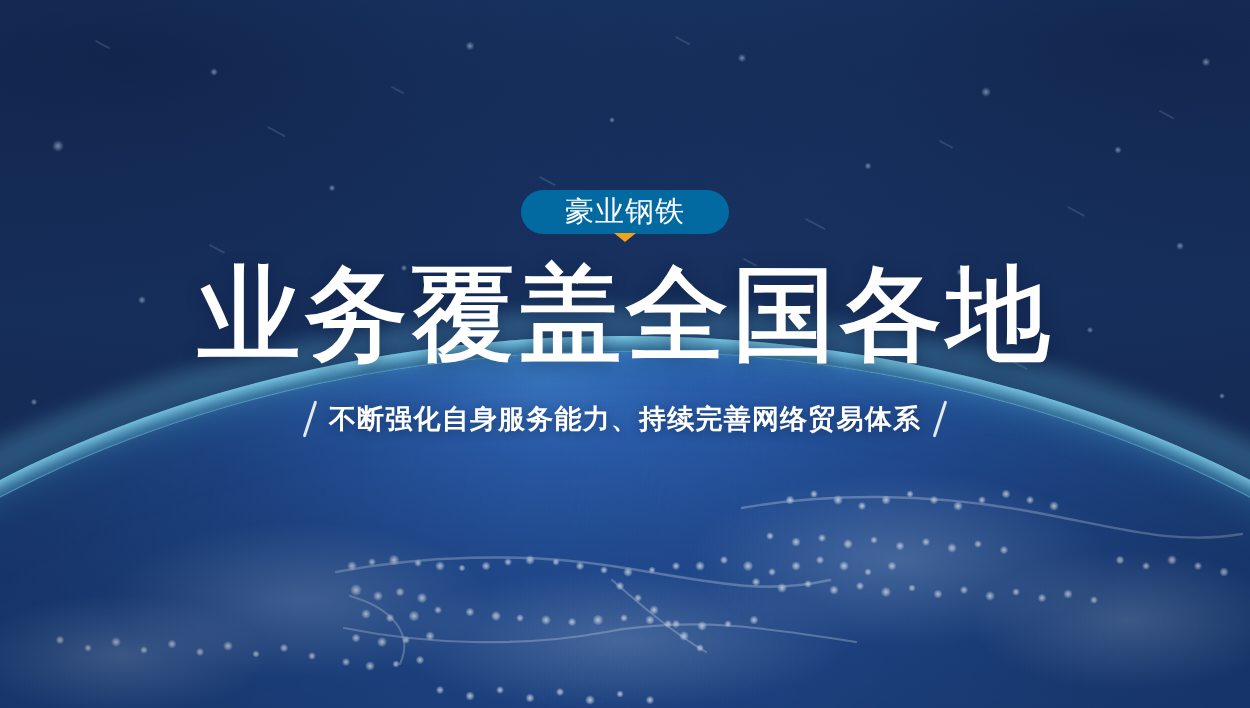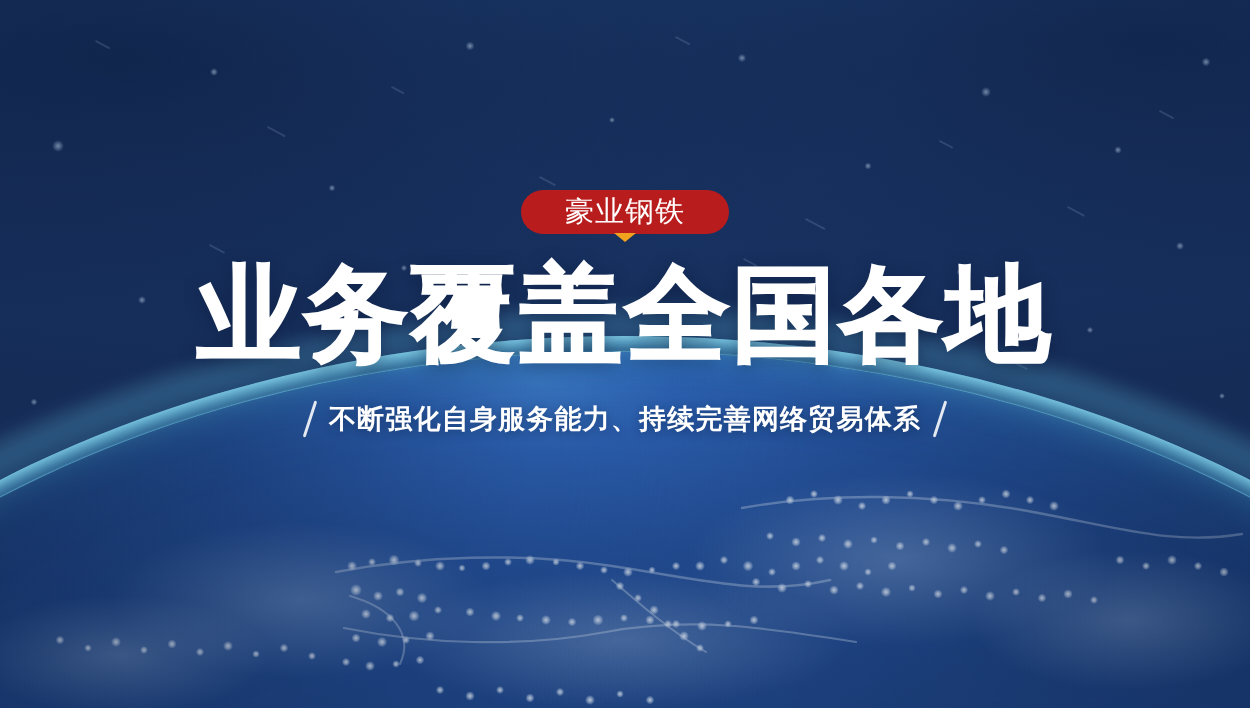--- a/index.html
+++ b/index.html
@@ -112,21 +112,21 @@
   
   .badge-wrap {
     position:absolute; left:0; top:190px;
     width:1250px;
     display:flex; justify-content:center;
   }
   .badge {
     position:relative;
     min-width:208px;
     padding:7px 26px 8px;
-    background:#b91c1c;
+    background:#0369a1;
     border-radius:24px;
     text-align:center;
     line-height:1;
   }
   .badge-text {
     display:block;
     color:#ffffff;
     font-size:29px;
     font-weight:400;
     letter-spacing:1px;
@@ -142,21 +142,21 @@
     border-top:9px solid #f0a21e;
   }
 
   
   .headline {
     position:absolute; left:0; top:258px;
     width:1250px;
     text-align:center;
     color:#ffffff;
     font-size:104px;
-    font-weight:bold;
+    font-weight:normal;
     line-height:1.08;
     letter-spacing:3px;
     white-space:nowrap;
     text-shadow:0 3px 18px rgba(6,20,48,.45);
     -webkit-text-stroke:2px #ffffff;
   }
 
   
   .subtitle-row {
     position:absolute; left:0; top:400px;

